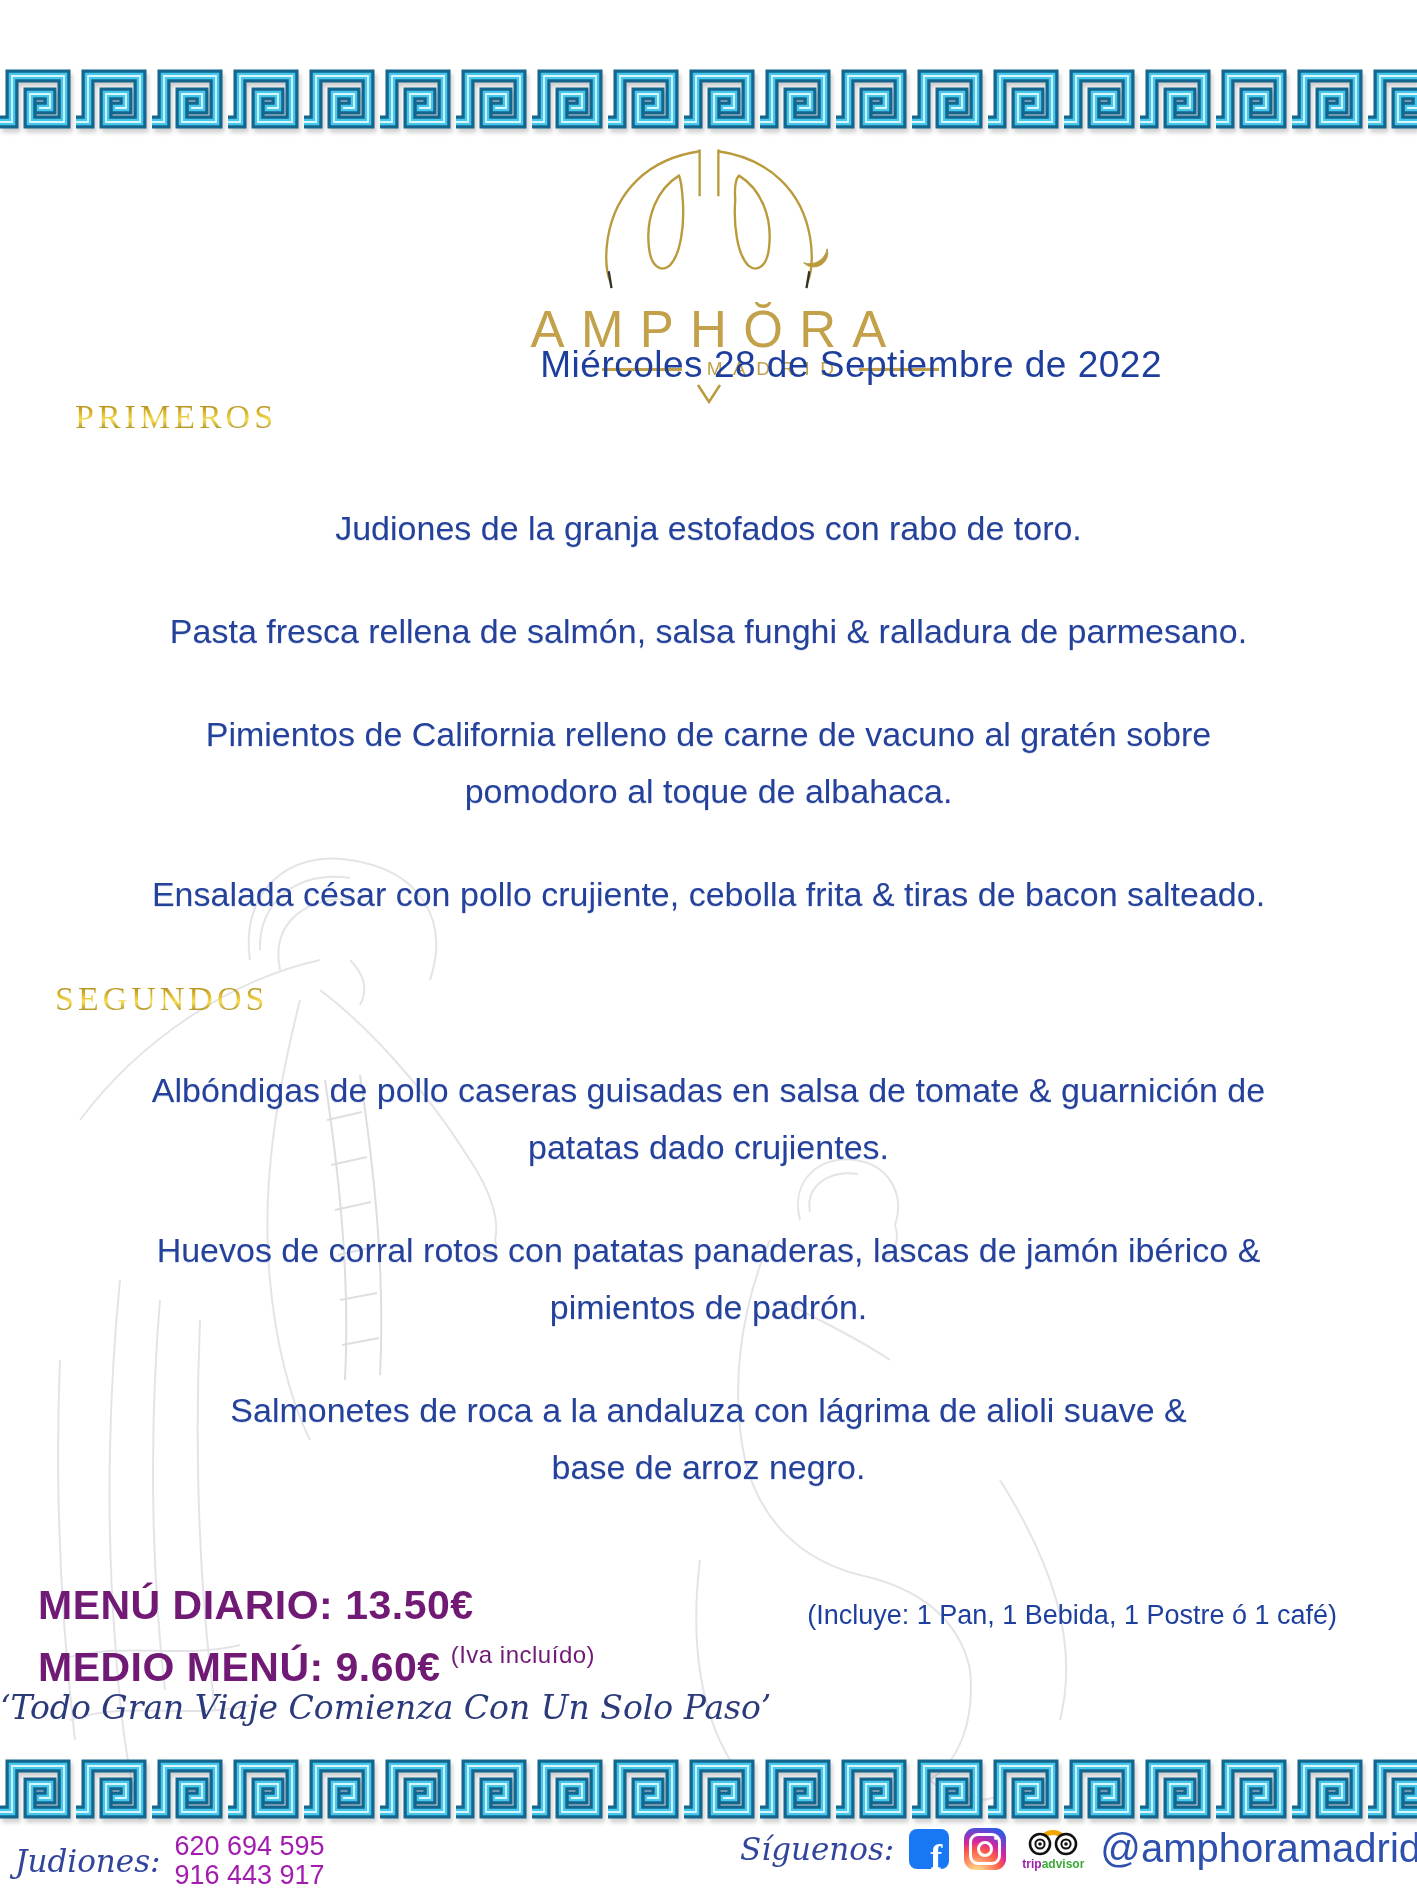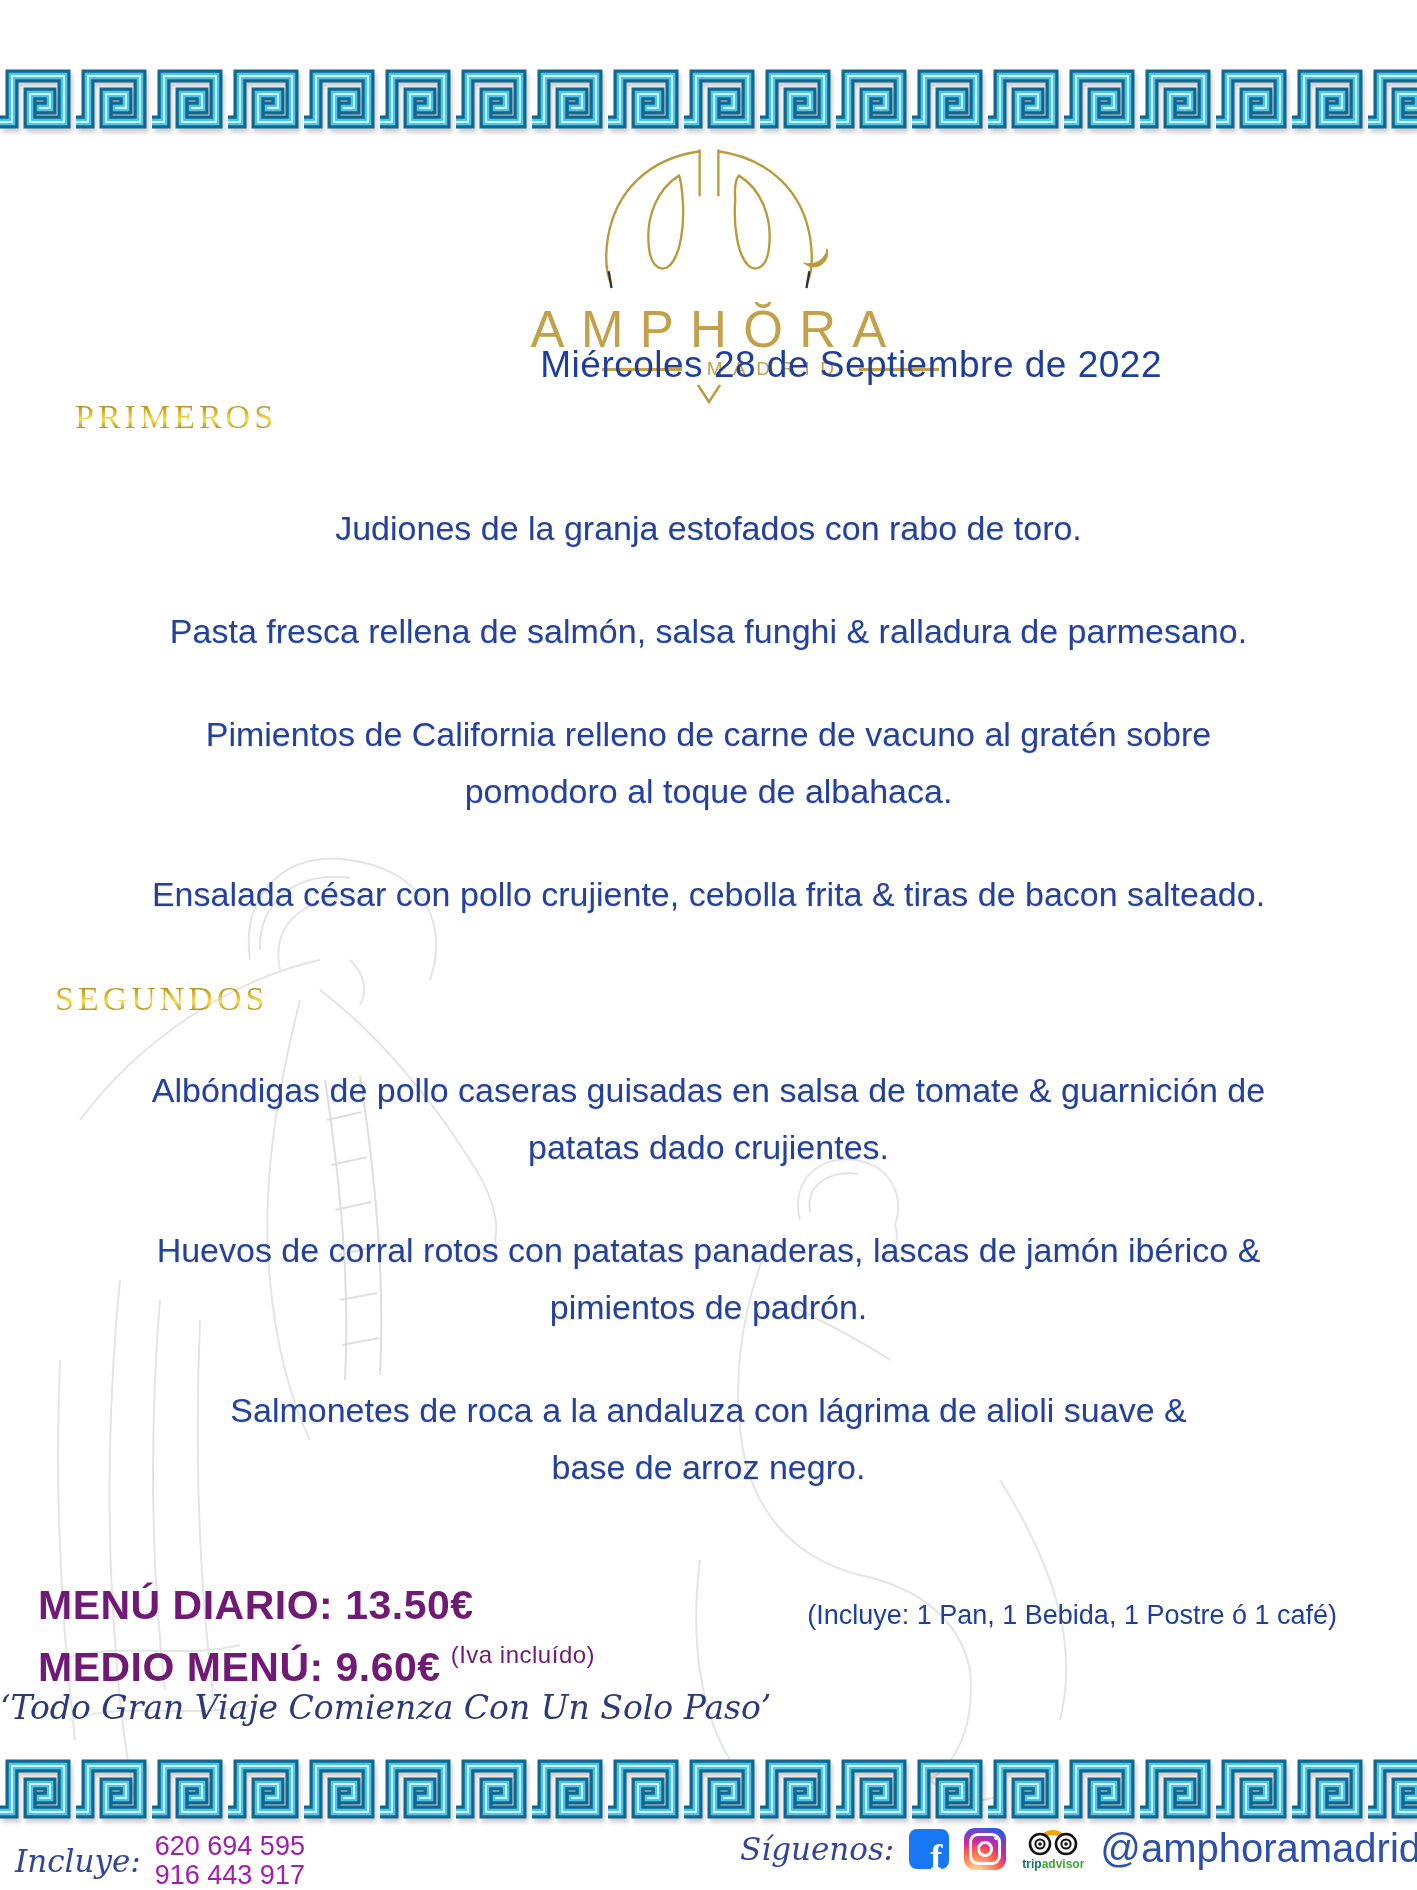--- a/index.html
+++ b/index.html
@@ -65,21 +65,21 @@
   .icon-fb{width:40px;height:40px;border-radius:8px;background:#1877f2;position:relative;overflow:hidden;}
   .icon-fb span{position:absolute;right:7px;bottom:-9px;color:#fff;font-size:36px;font-weight:bold;
                 font-family:"Liberation Serif",serif;}
   .icon-ig{width:42px;height:42px;border-radius:11px;position:relative;
            background:radial-gradient(circle at 30% 110%,#fdf497 0%,#fd5949 45%,#d6249f 60%,#285aeb 90%);}
   .icon-ig .frame{position:absolute;inset:5px;border:3px solid #fff;border-radius:9px;}
   .icon-ig .lens{position:absolute;left:13px;top:13px;width:10px;height:10px;border:3px solid #fff;border-radius:50%;}
   .icon-ig .dot{position:absolute;right:8px;top:8px;width:4px;height:4px;background:#fff;border-radius:50%;}
   .icon-trip{width:64px;display:flex;flex-direction:column;align-items:center;}
   .trip-text{font-size:12px;font-weight:bold;line-height:12px;}
-  .trip-text .t1{color:#0f766e;} .trip-text .t2{color:#3baa35;}
+  .trip-text .t1{color:#a21caf;} .trip-text .t2{color:#3baa35;}
 </style>
 </head>
 <body>
 
 <div id="page">
 
   <svg width="0" height="0" style="position:absolute" aria-hidden="true">
     <defs>
       <pattern id="meander" width="76" height="70" patternUnits="userSpaceOnUse">
         <path d="M0,58 H12 V12 H64 V58 H30 V30 H50 V44 H40" fill="none" stroke="#14668e" stroke-width="13" stroke-linecap="square" stroke-linejoin="miter"></path>
@@ -177,21 +177,21 @@
   </div>
   <div class="includes-note">(Incluye: 1 Pan, 1 Bebida, 1 Postre ó 1 café)</div>
 
   <div class="quote">‘Todo Gran Viaje Comienza Con Un Solo Paso’</div>
 
   <svg class="border-band border-bottom" width="1417" height="70">
       <rect width="1417" height="70" fill="url(#meander)"></rect>
     </svg>
 
   <div class="reservas">
-    <span class="script-label">Incluye:</span>
+    <span class="script-label">Judiones:</span>
     <span class="phones">
       <span>620 694 595</span>
       <span>916 443 917</span>
     </span>
   </div>
 
   <div class="siguenos">
     <span class="script-label">Síguenos:</span>
     <span class="icon-fb">
         <span>f</span>

